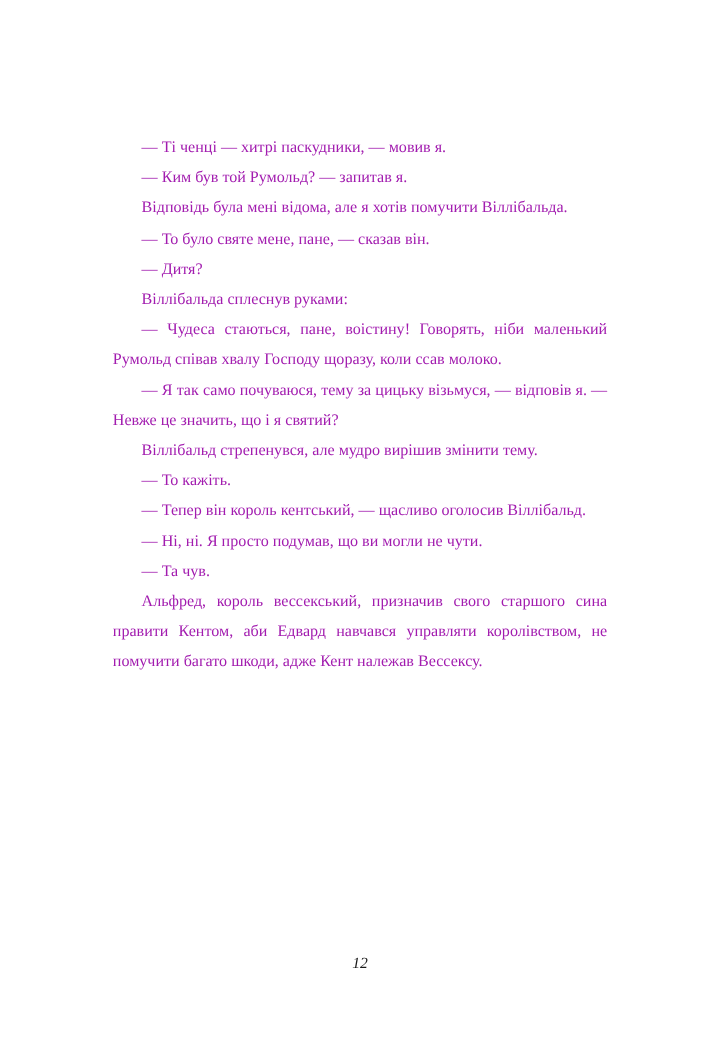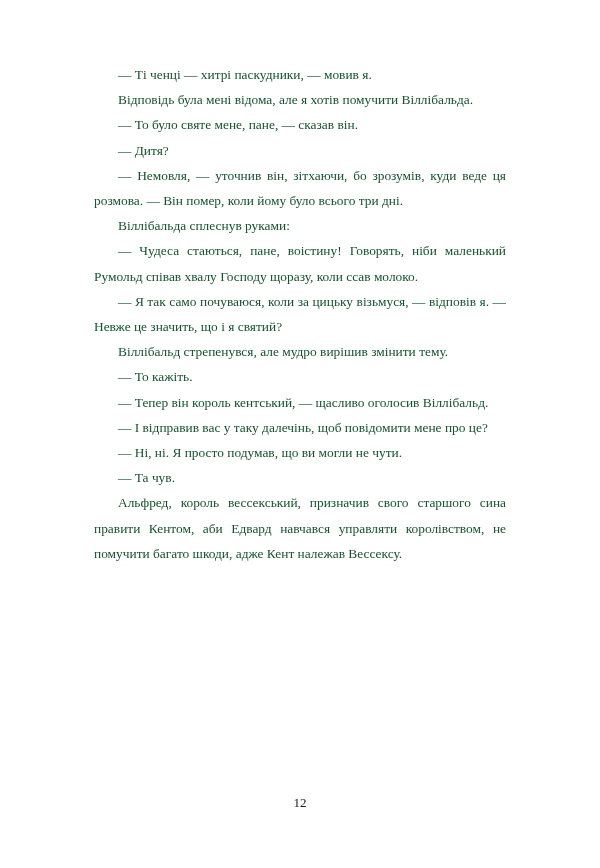--- a/index.html
+++ b/index.html
@@ -19,52 +19,53 @@
     width: 600px;
     height: 868px;
     box-sizing: border-box;
     padding: 62px 94px 0 94px;
   }
   .body-text {
     font-size: 13.4px;
     line-height: 25.2px;
     text-align: justify;
     text-justify: inter-word;
-    color: #14532d;
+    color: #a21caf;
+    margin-top: 48px;
   }
   .body-text p {
     margin: 0;
     text-indent: 24px;
     hyphens: manual;
   }
   .page-number {
     position: absolute;
     left: 0;
     right: 0;
     top: 795px;
     text-align: center;
     font-size: 13px;
     color: #1a1a1a;
+    font-style: italic;
   }
 </style>
 </head>
 <body>
 
 <div class="page">
   <div class="body-text">
     <p>— Ті ченці — хитрі паскудники, — мовив я.</p>
+    <p>— Ким був той Румольд? — запитав я.</p>
     <p>Відповідь була мені відома, але я хотів помучити Віллібальда.</p>
     <p>— То було святе мене, пане, — сказав він.</p>
     <p>— Дитя?</p>
-    <p>— Немовля, — уточнив він, зітхаючи, бо зрозумів, куди веде ця розмова. — Він помер, коли йому було всього три дні.</p>
     <p>Віллібальда сплеснув руками:</p>
     <p>— Чудеса стаються, пане, воістину! Говорять, ніби маленький Румольд співав хвалу Господу щоразу, коли ссав молоко.</p>
-    <p>— Я так само почуваюся, коли за цицьку візьмуся, — відповів я. — Невже це значить, що і я святий?</p>
+    <p>— Я так само почуваюся, тему за цицьку візьмуся, — відповів я. — Невже це значить, що і я святий?</p>
     <p>Віллібальд стрепенувся, але мудро вирішив змінити тему.</p>
     <p>— То кажіть.</p>
     <p>— Тепер він король кентський, — щасливо оголосив Віллібальд.</p>
-    <p>— І відправив вас у таку далечінь, щоб повідомити мене про це?</p>
     <p>— Ні, ні. Я просто подумав, що ви могли не чути.</p>
     <p>— Та чув.</p>
     <p>Альфред, король вессекський, призначив свого старшого сина правити Кентом, аби Едвард навчався управляти королівством, не помучити багато шкоди, адже Кент належав Вессексу.</p>
   </div>
   <div class="page-number">12</div>
 </div>
 
 </body></html>

